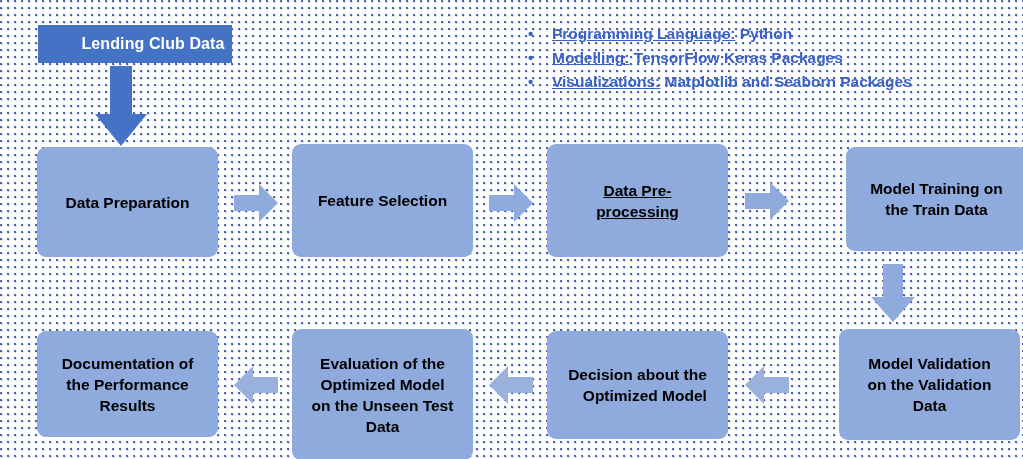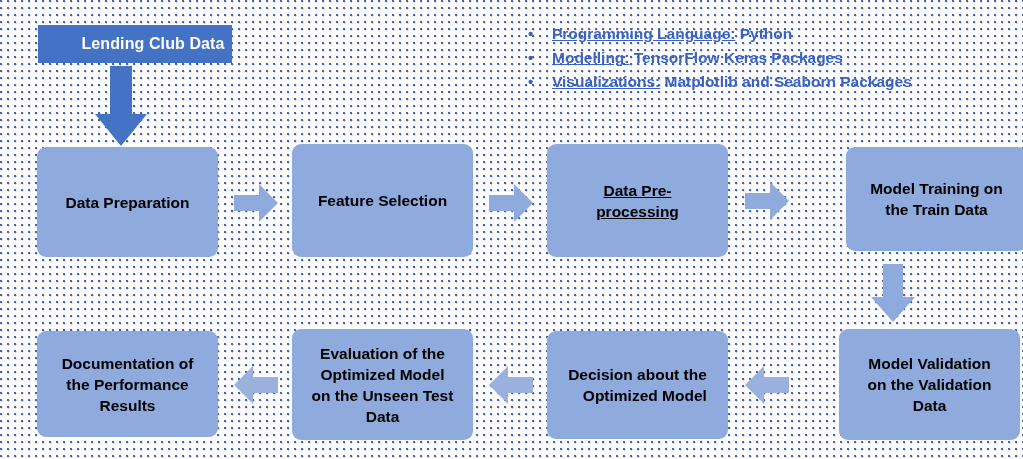--- a/index.html
+++ b/index.html
@@ -88,21 +88,21 @@
     padding: 4px 8px;
   }
 
   
   #box-data-prep      { left: 37px;  top: 147px; width: 181px; height: 110px; text-align: center; }
   #box-feature-sel    { left: 292px; top: 144px; width: 181px; height: 113px; }
   #box-preproc        { left: 547px; top: 144px; width: 181px; height: 113px; text-decoration: underline; }
   #box-model-train    { left: 803px; top: 147px; width: 181px; height: 104px; margin-left: 43px; }
   
   #box-doc-results    { left: 37px;  top: 331px; width: 181px; height: 106px; }
-  #box-evaluation     { left: 292px; top: 329px; width: 181px; height: 111px; }
+  #box-evaluation     { left: 292px; top: 329px; width: 181px; height: 131px; }
   #box-decision       { left: 547px; top: 331px; width: 181px; height: 108px; text-align: right; }
   #box-model-valid    { left: 803px; top: 329px; width: 181px; height: 111px; margin-left: 36px; }
 
   
   .arrow {
     position: absolute;
   }
   .arrow svg { display: block; }
 
   

